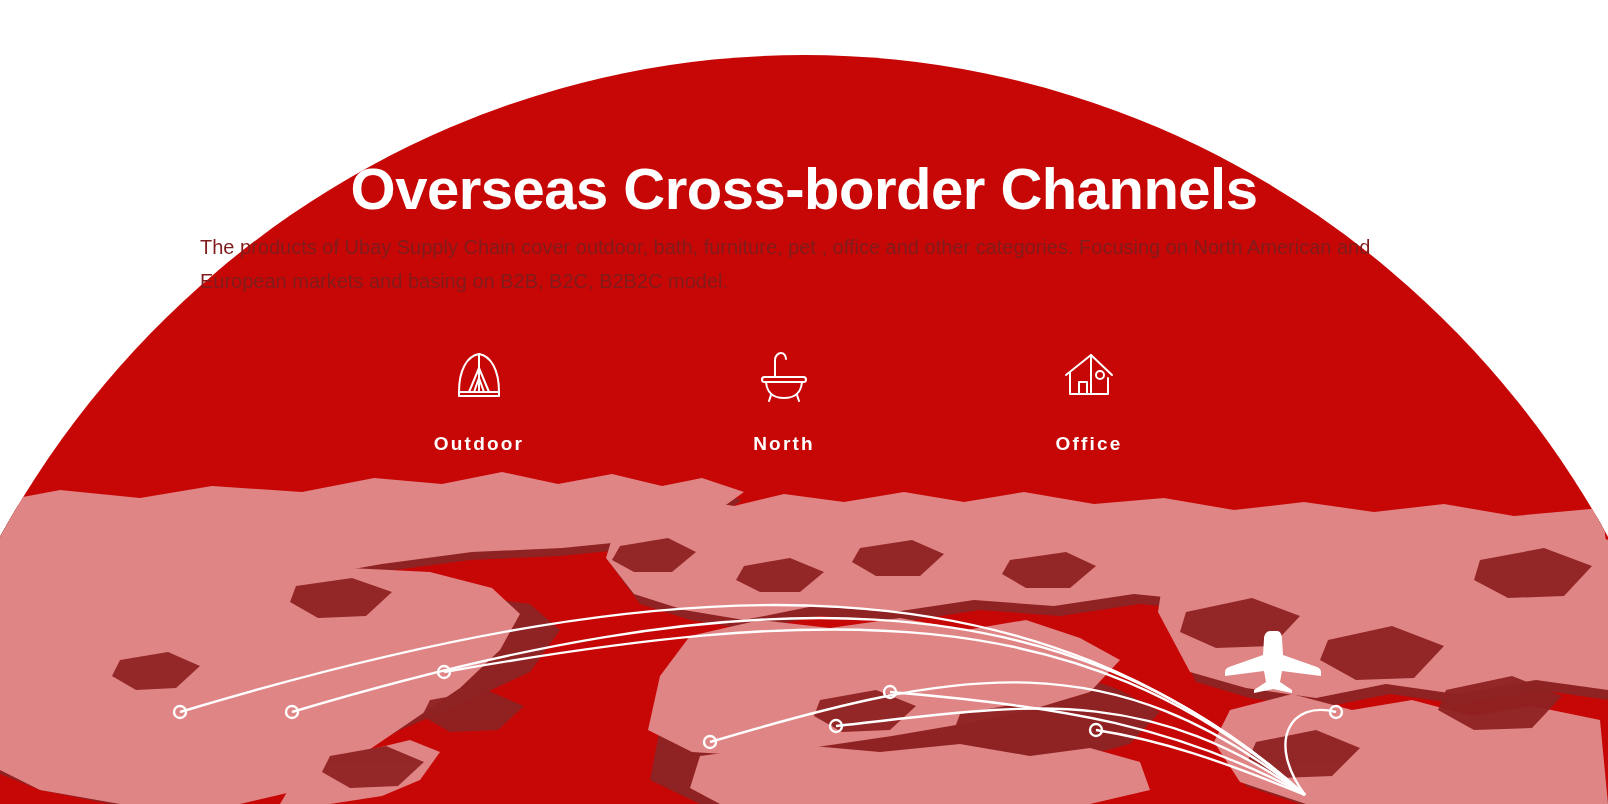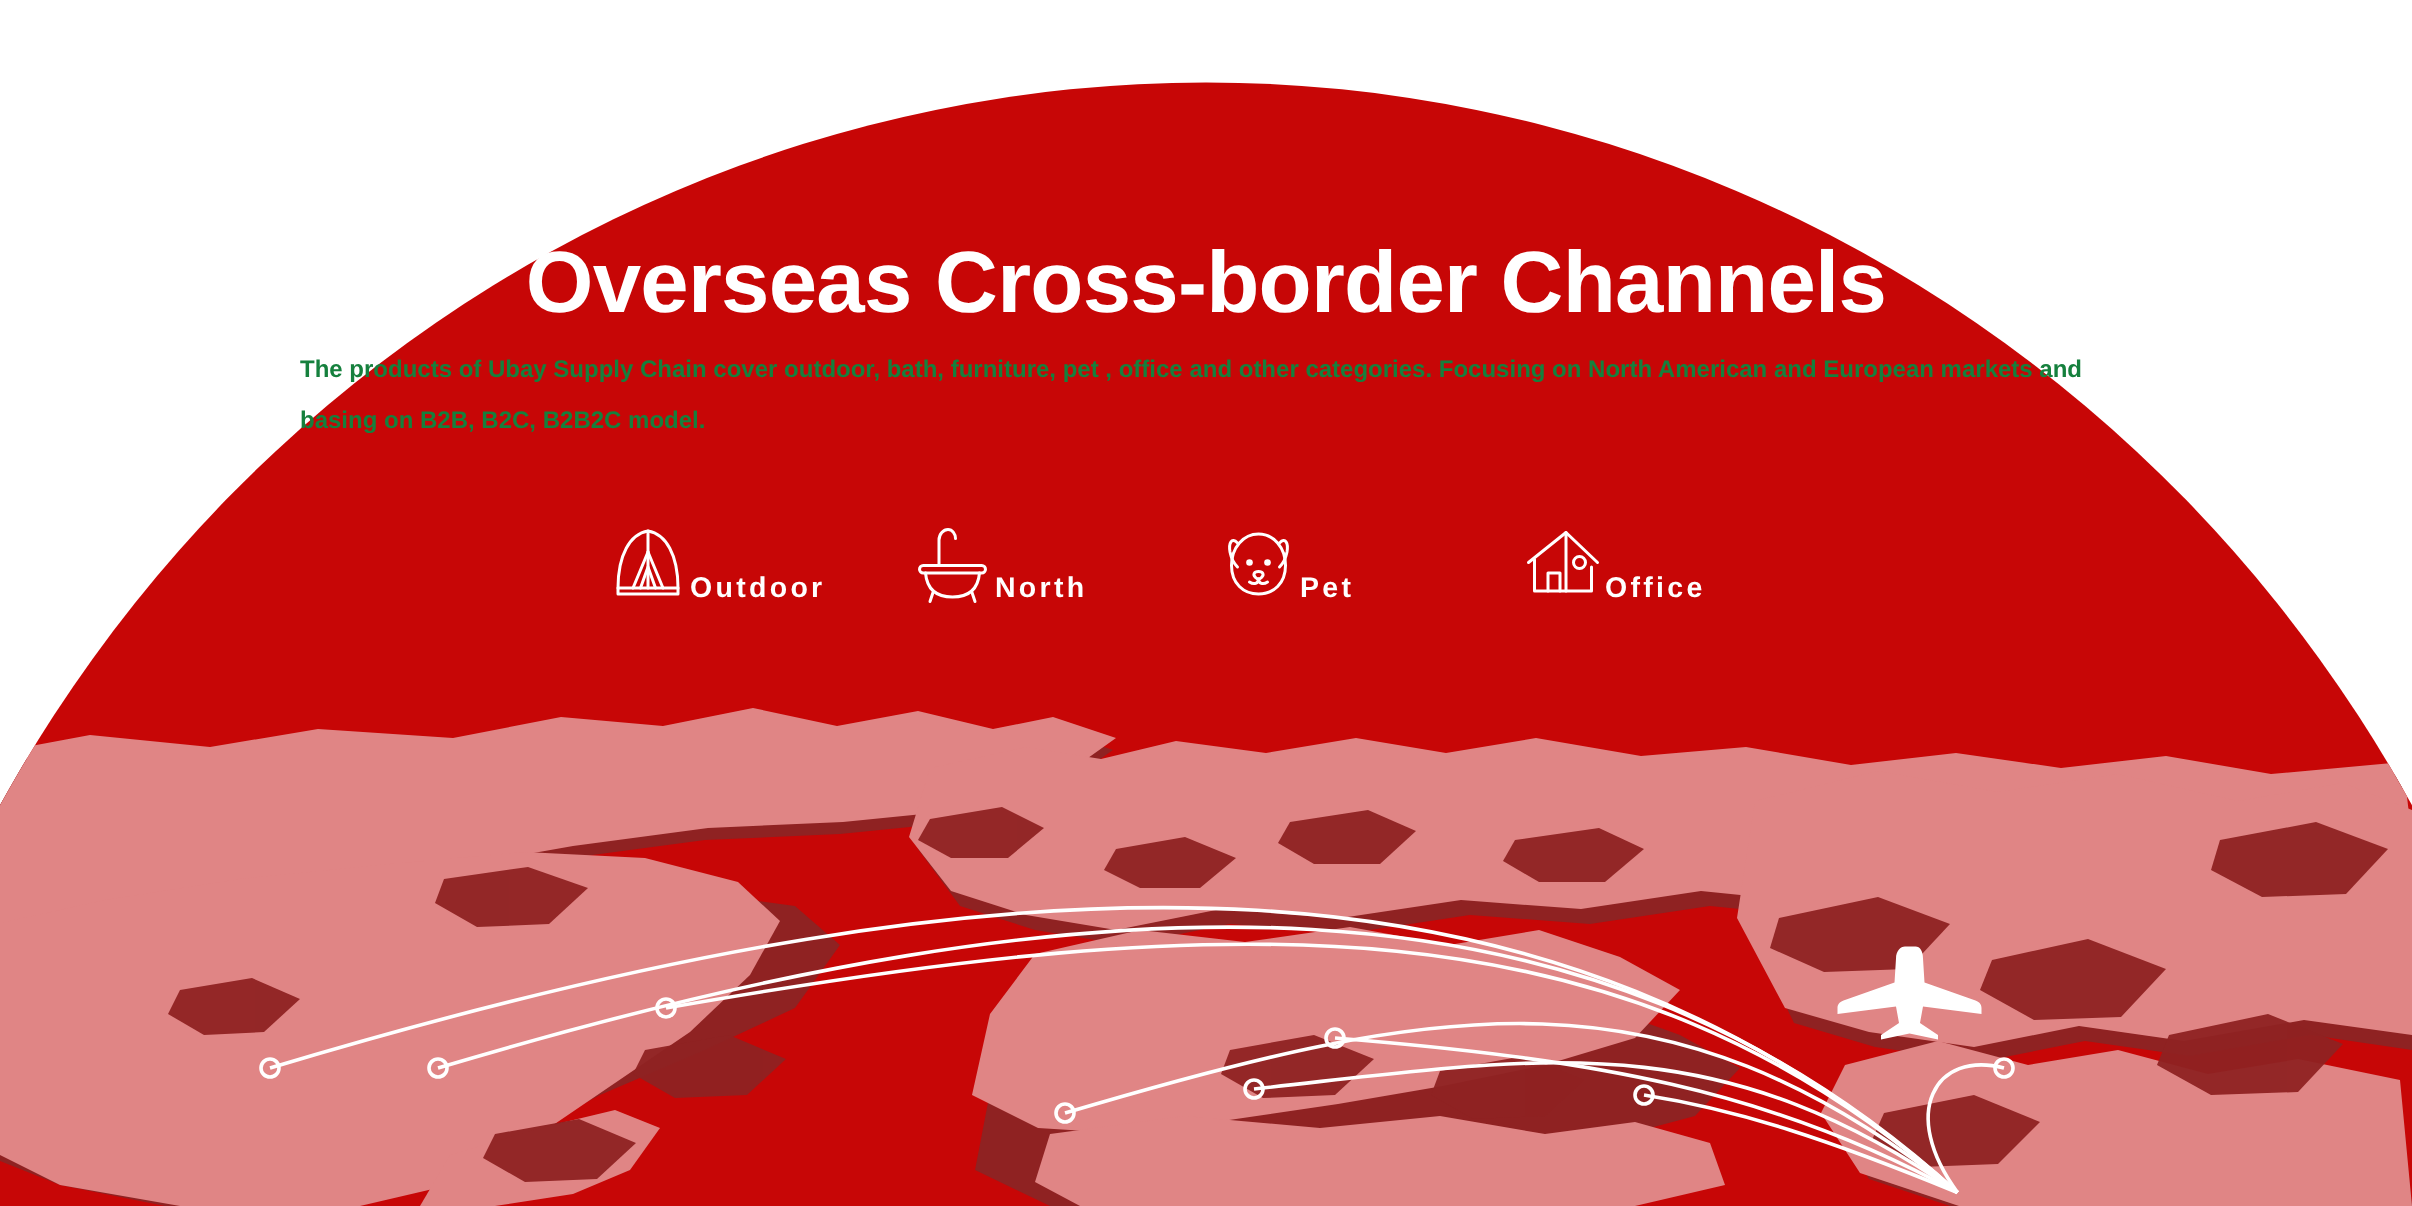--- a/index.html
+++ b/index.html
@@ -33,40 +33,41 @@
     color:#ffffff;
     font-size:58px;
     font-weight:bold;
     letter-spacing:-0.5px;
     line-height:1.0;
     white-space:nowrap;
   }
   .blurb{
     position:absolute;
     left:200px;top:230px;width:1195px;
-    color:#15803d;
-    font-size:16px;
-    font-weight:bold;
+    color:#7f1d1d;
+    font-size:20px;
+    font-weight:normal;
     line-height:34px;
   }
 
   
   .cats{
     position:absolute;
     left:404px;top:348px;
     width:760px;height:100px;
     display:flex;
     justify-content:space-between;
     align-items:flex-start;
   }
   .cat{
     width:150px;
     display:flex;
-    flex-direction:row;
-    align-items:flex-end;
+    flex-direction:column;
+    align-items:center;
+    gap:15px;
   }
   .cat .glyph{height:56px;display:flex;align-items:flex-end;justify-content:center;}
   .cat .clabel{
     margin-top:14px;
     color:#ffffff;
     font-size:19px;
     font-weight:bold;
     letter-spacing:2.2px;
     white-space:nowrap;
   }
@@ -211,35 +212,20 @@
           <rect x="6" y="29" width="44" height="5" rx="2.5"></rect>
           <path d="M10,34 C11,45 17,50 28,50 C39,50 45,45 46,34"></path>
           <line x1="15" y1="47" x2="13" y2="53"></line>
           <line x1="41" y1="47" x2="43" y2="53"></line>
         </svg>
       </span>
       <span class="clabel">North</span>
     </div>
 
 
-    <div class="cat">
-      <span class="glyph">
-        <svg width="56" height="56" viewBox="0 0 56 56" fill="none" stroke="#ffffff" stroke-width="2" stroke-linecap="round" stroke-linejoin="round">
-          <path d="M14,14 C10,10 8,14 9,20 C10,25 12,28 14,30"></path>
-          <path d="M42,14 C46,10 48,14 47,20 C46,25 44,28 42,30"></path>
-          <path d="M28,8 C38,8 46,17 46,29 C46,41 38,48 28,48 C18,48 10,41 10,29 C10,17 18,8 28,8 Z"></path>
-          <circle cx="22" cy="27" r="2.2" fill="#ffffff" stroke="none"></circle>
-          <circle cx="34" cy="27" r="2.2" fill="#ffffff" stroke="none"></circle>
-          <path d="M28,33 C25,33 24,35 26,37 C27,38 28,38 28,38 C28,38 29,38 30,37 C32,35 31,33 28,33 Z"></path>
-          <path d="M28,38 C28,41 25,42 22,40"></path>
-          <path d="M28,38 C28,41 31,42 34,40"></path>
-        </svg>
-      </span>
-      <span class="clabel">Pet</span>
-    </div>
 
     <div class="cat">
       <span class="glyph">
         <svg width="56" height="56" viewBox="0 0 56 56" fill="none" stroke="#ffffff" stroke-width="2" stroke-linecap="round" stroke-linejoin="round">
           <path d="M5,27 L30,7 L51,27"></path>
           <path d="M9,25 L9,46 L47,46 L47,30"></path>
           <path d="M30,7 L30,46"></path>
           <circle cx="39" cy="27" r="4"></circle>
           <path d="M18,46 L18,34 L26,34 L26,46"></path>
         </svg>

